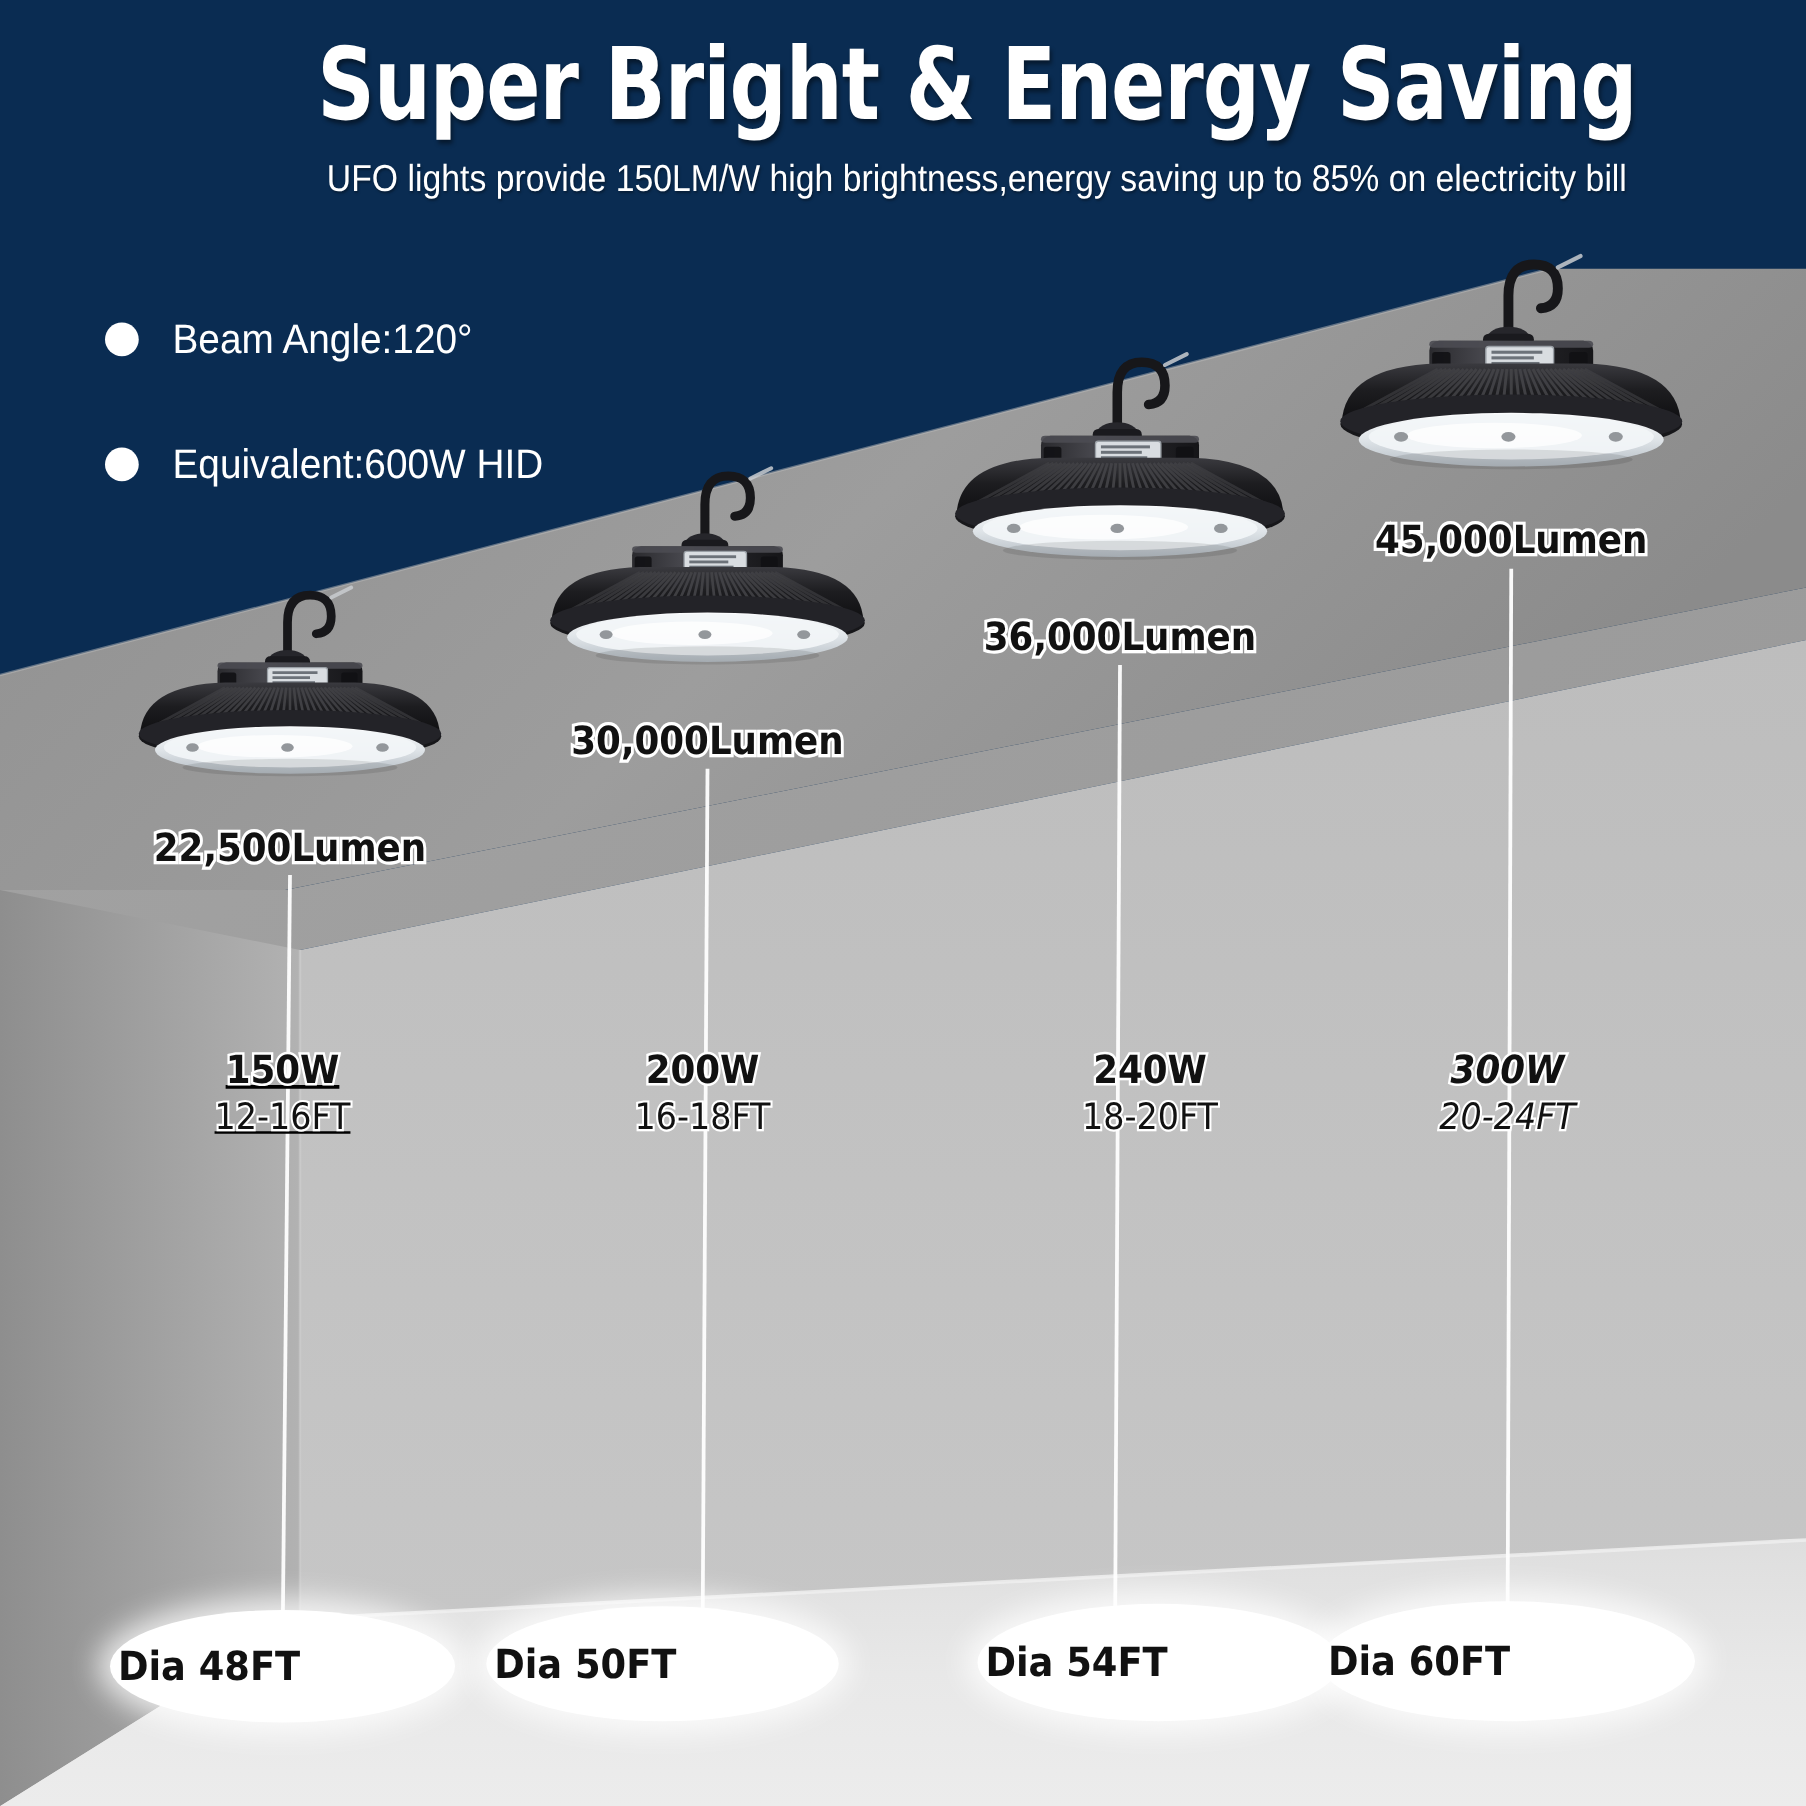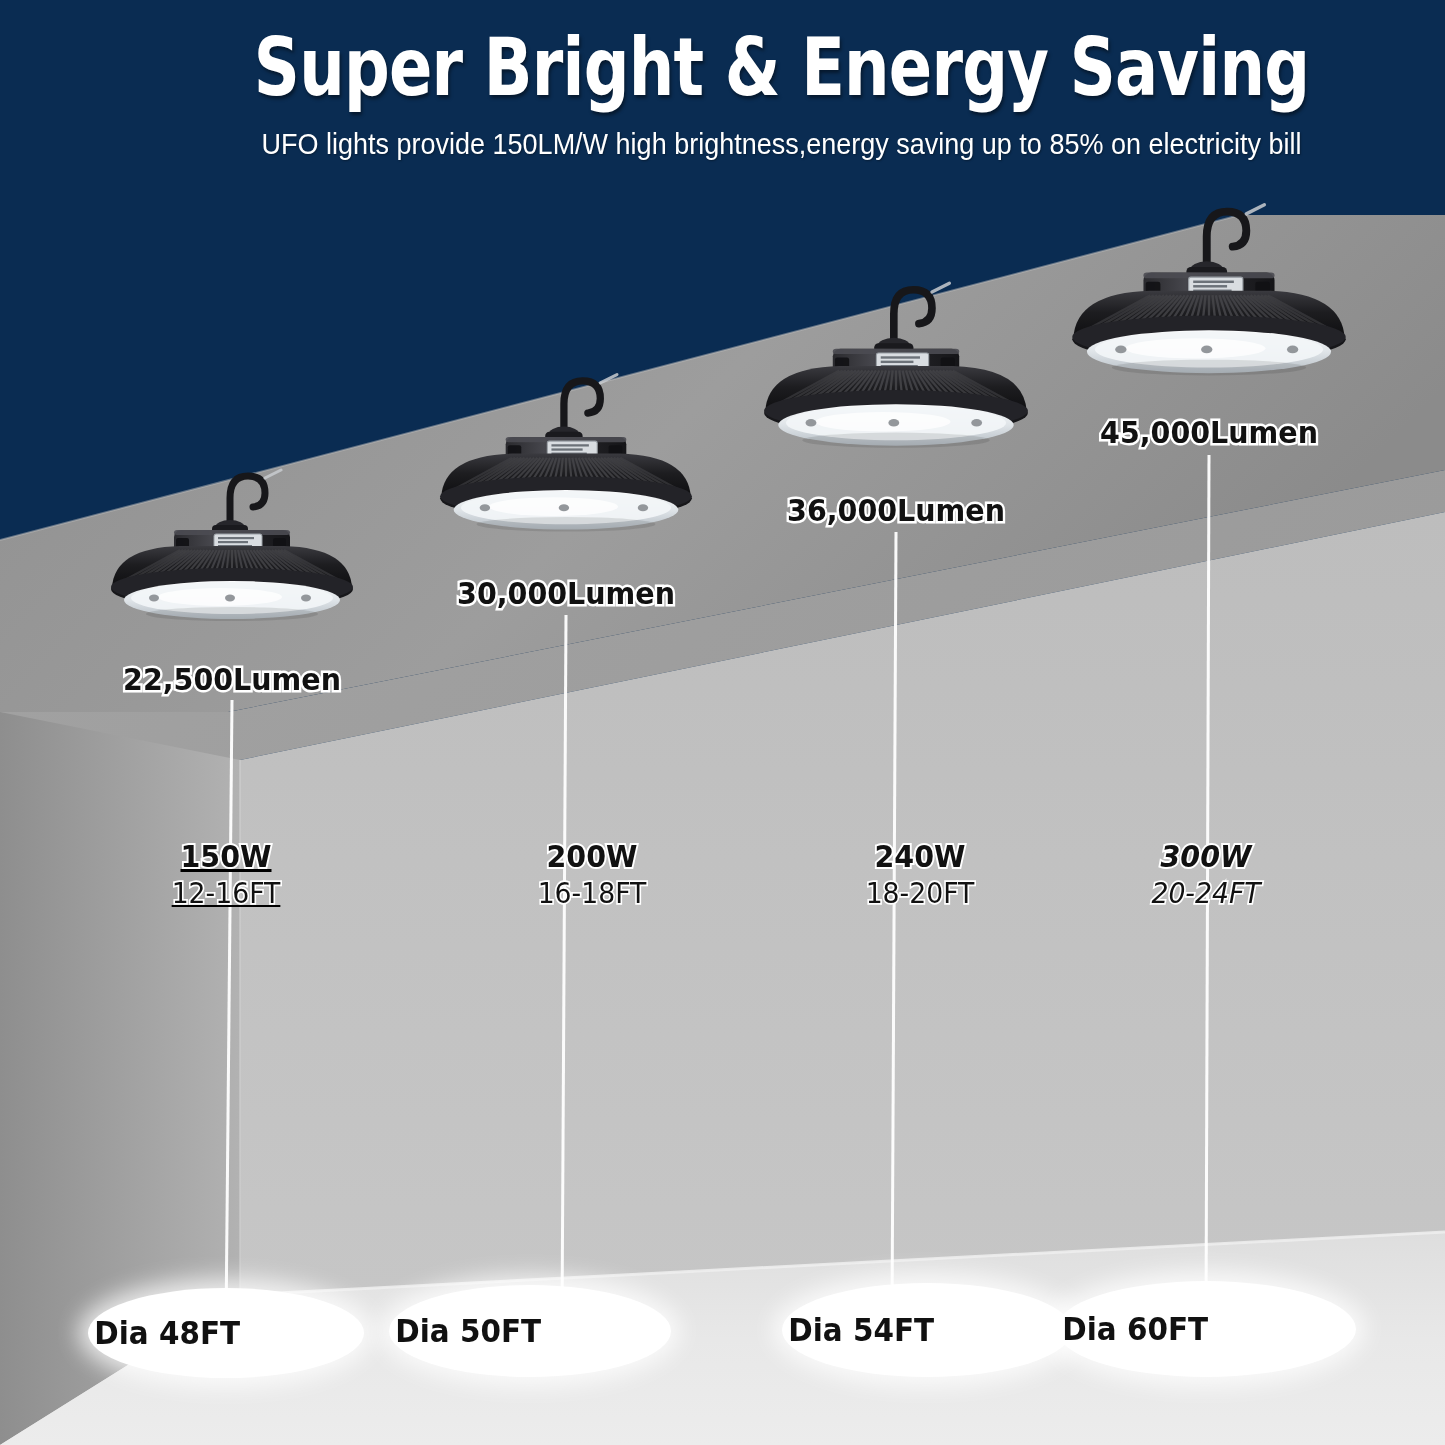--- a/index.html
+++ b/index.html
@@ -189,20 +189,30 @@
         <line x1="1209" y1="455" x2="1206" y2="1318"></line>
       </g>
     </svg>
   </div>
 
   <div class="header">
     <h1 class="headline">Super Bright &amp; Energy Saving</h1>
     <p class="subhead">UFO lights provide 150LM/W high brightness,energy saving up to 85% on electricity bill</p>
   </div>
 
+  <div class="bullets">
+    <div class="bullet-row">
+      <span class="bullet-dot"></span>
+      <span class="bullet-text">Beam Angle:120°</span>
+    </div>
+    <div class="bullet-row">
+      <span class="bullet-dot"></span>
+      <span class="bullet-text">Equivalent:600W HID</span>
+    </div>
+  </div>
 
   <div id="fixtures-layer">
       <div class="lamp" style="left: 232px; top: 556px; transform: translate(-50%, -50%) scale(1);">
   <svg width="300" height="190" viewBox="-150 -95 300 190" xmlns="http://www.w3.org/2000/svg">
     <defs>
       <linearGradient id="lg-dome" x1="0" y1="0" x2="0" y2="1">
         <stop offset="0" stop-color="#3a3a3f"></stop>
         <stop offset="0.45" stop-color="#1d1d20"></stop>
         <stop offset="1" stop-color="#0e0e10"></stop>
       </linearGradient>
@@ -398,21 +408,21 @@
     <ellipse cx="0" cy="42" rx="101" ry="16" fill="#f2f5f7" opacity="0.92"></ellipse>
     <ellipse cx="-12" cy="41" rx="62" ry="9" fill="#ffffff" opacity="0.75"></ellipse>
     <ellipse cx="-78" cy="42" rx="5" ry="3.4" fill="#8d9196" opacity="0.95"></ellipse>
           <ellipse cx="-2" cy="42" rx="5" ry="3.4" fill="#8d9196" opacity="0.95"></ellipse>
           <ellipse cx="74" cy="42" rx="5" ry="3.4" fill="#8d9196" opacity="0.95"></ellipse>
 
     <ellipse cx="0" cy="58" rx="86" ry="7" fill="#000" opacity="0.10"></ellipse>
   </svg>
       </div>
       <div class="otext lumen-label" style="left: 566px; top: 575px;">30,000Lumen</div>
-      <div class="watt-group" style="left: 562px; top: 838px; margin-left: 30px;">
+      <div class="watt-group" style="left: 562px; top: 838px;">
         <span class="watt">200W</span>
         <span class="ftrange">16-18FT</span>
       </div>
       <div class="pool" style="left: 530px; top: 1331px; width: 282px; height: 92px;">
         <span class="pool-label">Dia 50FT</span>
       </div>
       <div class="lamp" style="left: 896px; top: 377px; transform: translate(-50%, -50%) scale(1.09);">
   <svg width="300" height="190" viewBox="-150 -95 300 190" xmlns="http://www.w3.org/2000/svg">
     <defs>
       <linearGradient id="lg-dome" x1="0" y1="0" x2="0" y2="1">

